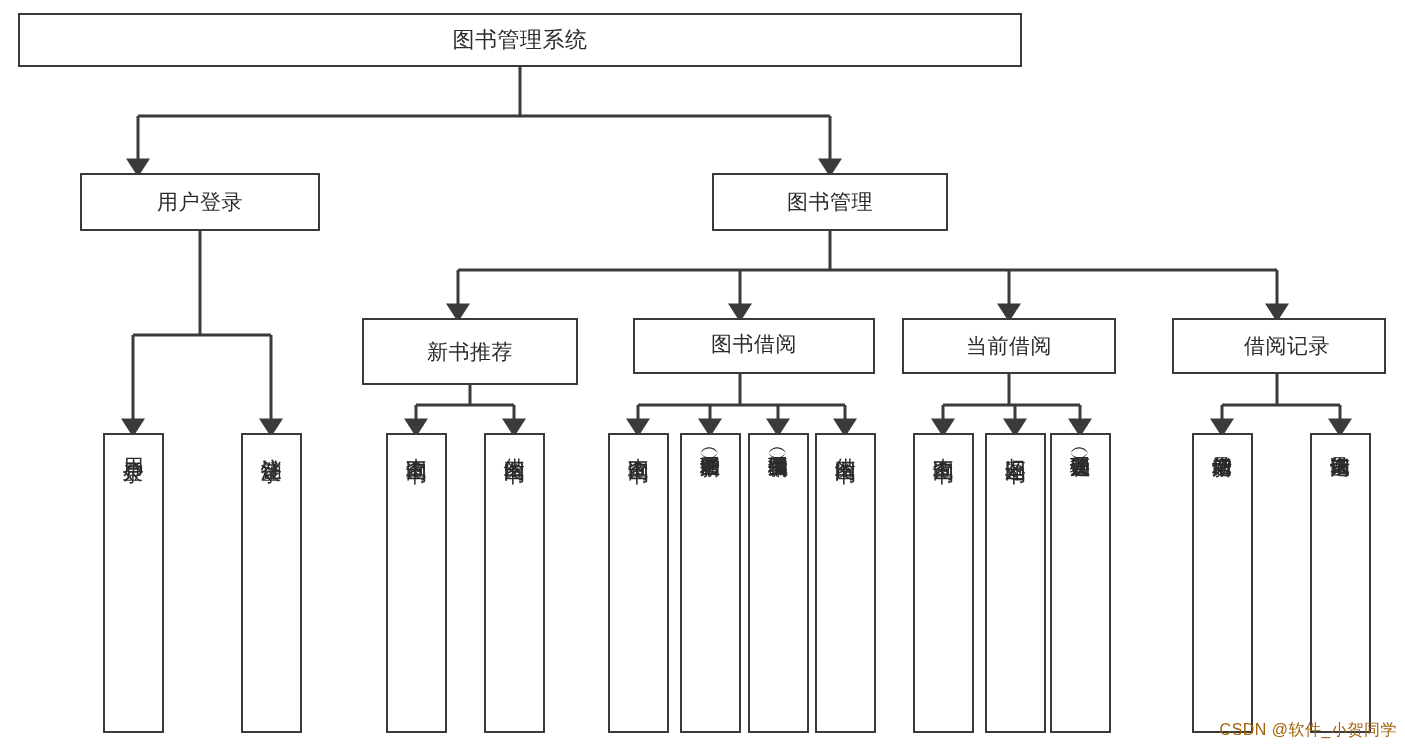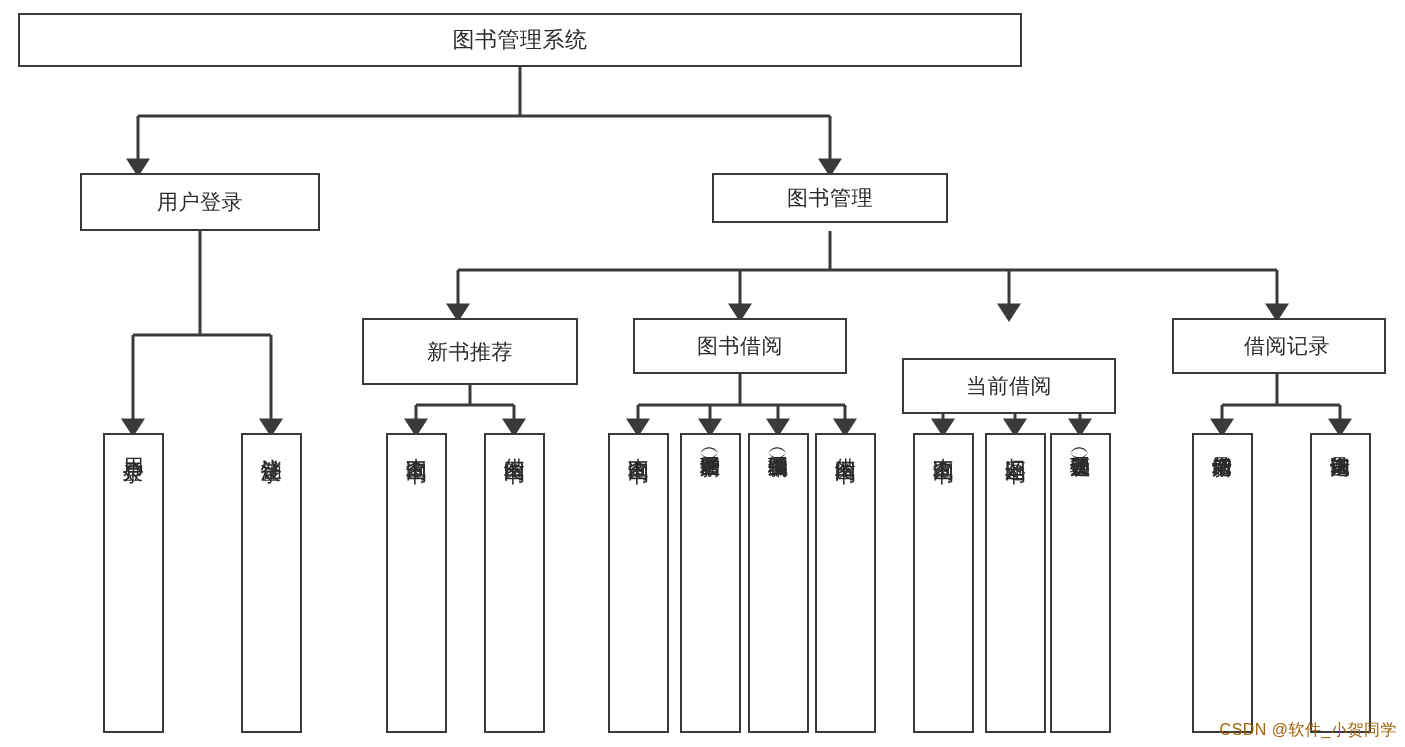--- a/index.html
+++ b/index.html
@@ -131,31 +131,31 @@
     </g>
   </svg>
 
   <div class="node root horiz" style="left:18px; top:13px; width:1004px; height:54px;">
     <span>图书管理系统</span>
   </div>
 
   <div class="node horiz" style="left:80px; top:173px; width:240px; height:58px;">
     <span>用户登录</span>
   </div>
-  <div class="node horiz" style="left:712px; top:173px; width:236px; height:50px;">
+  <div class="node horiz" style="left:712px; top:173px; width:236px; height:58px;">
     <span>图书管理</span>
   </div>
 
   <div class="node horiz" style="left:362px; top:318px; width:216px; height:67px;">
     <span>新书推荐</span>
   </div>
-  <div class="node horiz" style="left:633px; top:318px; width:214px; height:56px;">
+  <div class="node horiz" style="left:633px; top:318px; width:242px; height:56px;font-family:Liberation Mono, monospace;">
     <span>图书借阅</span>
   </div>
-  <div class="node horiz" style="left:902px; top:318px; width:214px; height:56px;margin-top:40px;">
+  <div class="node horiz" style="left:902px; top:318px; width:214px; height:56px;">
     <span>当前借阅</span>
   </div>
   <div class="node horiz" style="left:1172px; top:318px; width:214px; height:56px;padding-left:16px;">
     <span>借阅记录</span>
   </div>
 
   <div class="node vert" style="left:103px; top:433px; width:61px; height:300px;">
     <span class="vlabel">用户登录</span>
   </div>
   <div class="node vert" style="left:241px; top:433px; width:61px; height:300px;">

